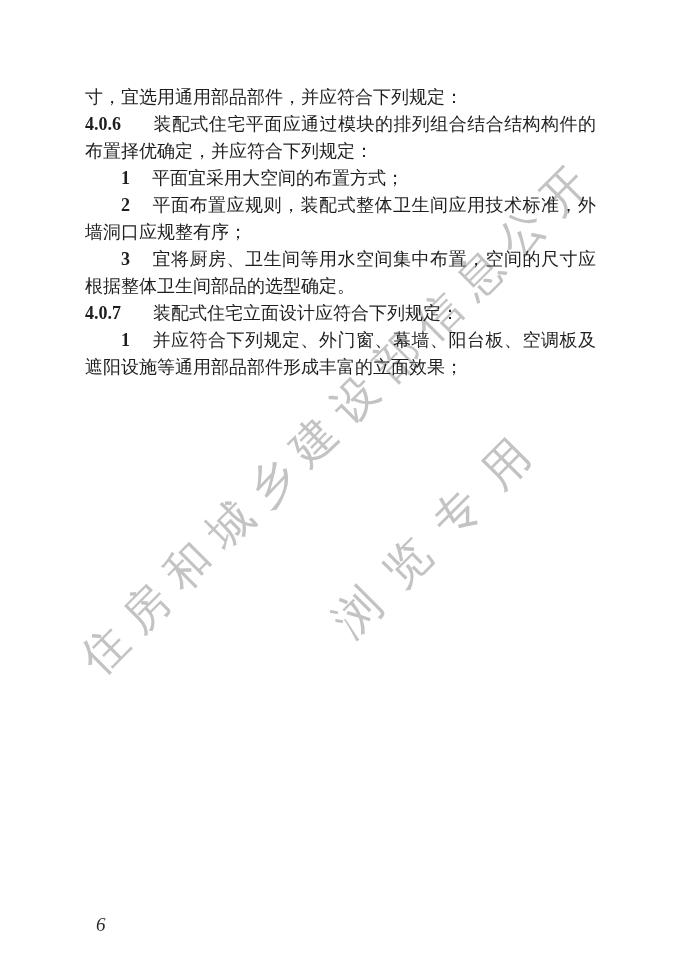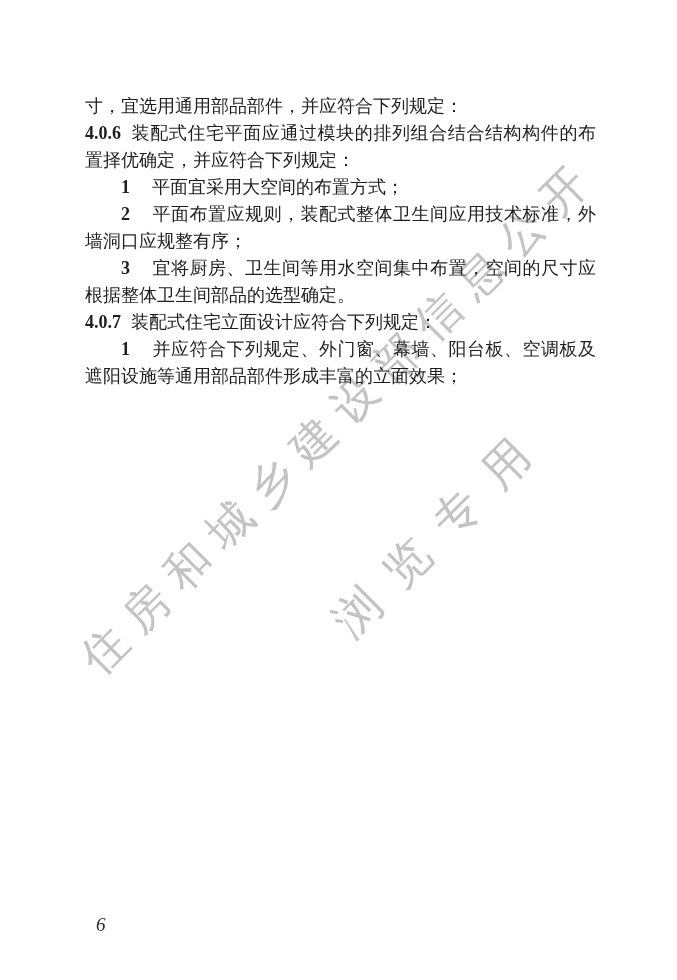--- a/index.html
+++ b/index.html
@@ -31,37 +31,37 @@
     letter-spacing: 14px;
   }
   .wm-2 {
     left: 342px; top: 598px;
     font-size: 46px;
     letter-spacing: 24px;
   }
   
   .content {
     position: absolute;
-    left: 85px; top: 93px;
+    left: 85px; top: 84px;
     width: 511px;
     font-size: 18px;
     line-height: 27px;
     color: #1e1e1e;
     z-index: 2;
   }
   .para {
     margin: 0;
     text-align: justify;
   }
   .para.item { text-indent: 36px; }
   .para.cont { text-indent: 0; }
   .para.section { text-indent: 0; }
   .num { font-weight: bold; }
   .item .num { margin-right: 22px; }
-  .section .num { margin-right: 10px; }
+  .section .num { margin-right: 32px; }
   
   .page-num {
     position: absolute;
     left: 96px; top: 914px;
     font-size: 19px;
     font-style: italic;
     color: #2b2b2b;
     z-index: 2;
   }
 </style>

